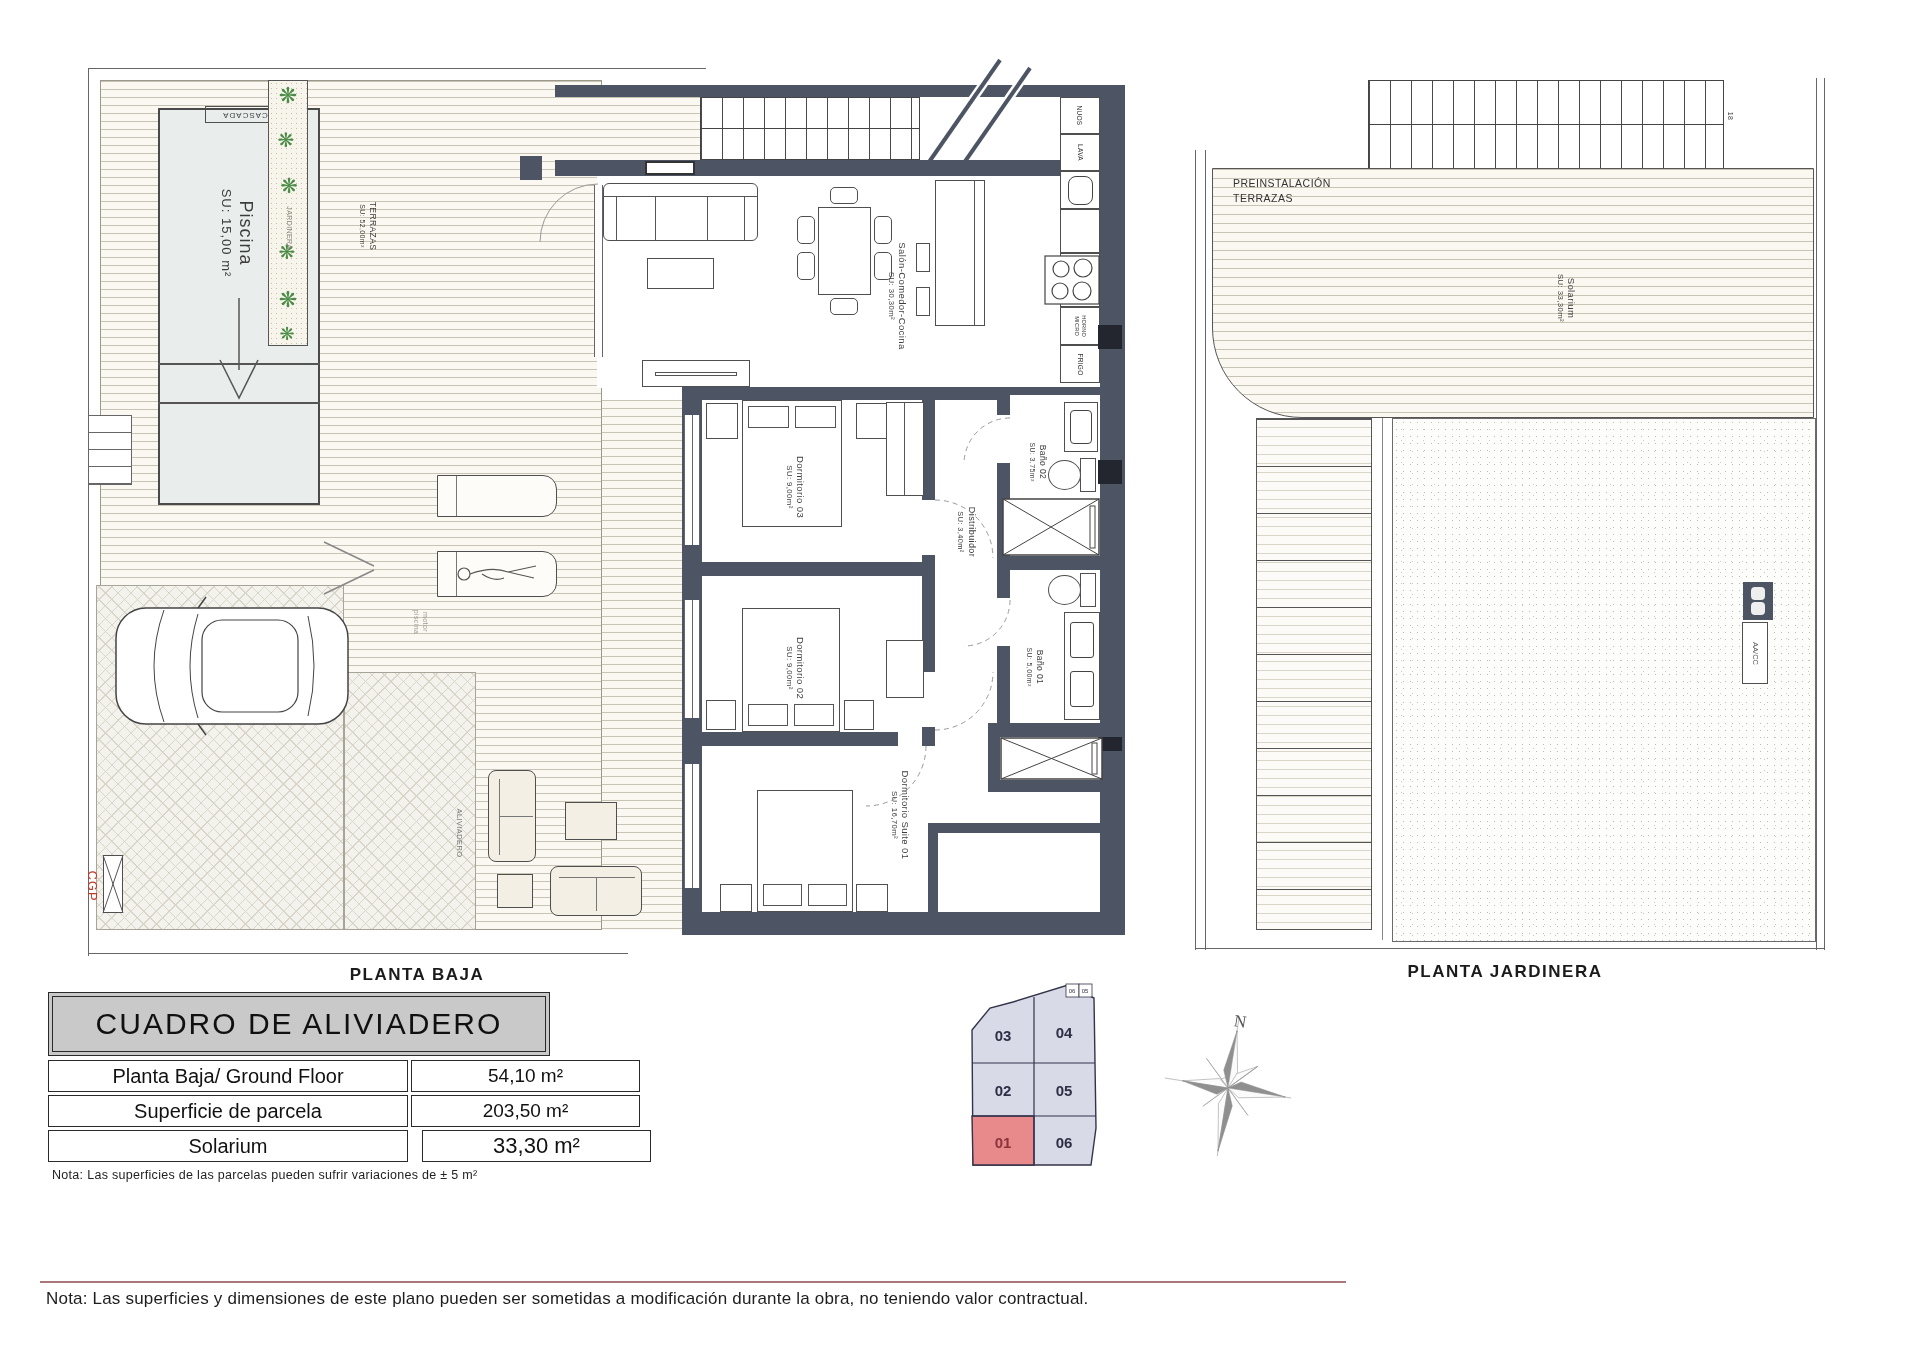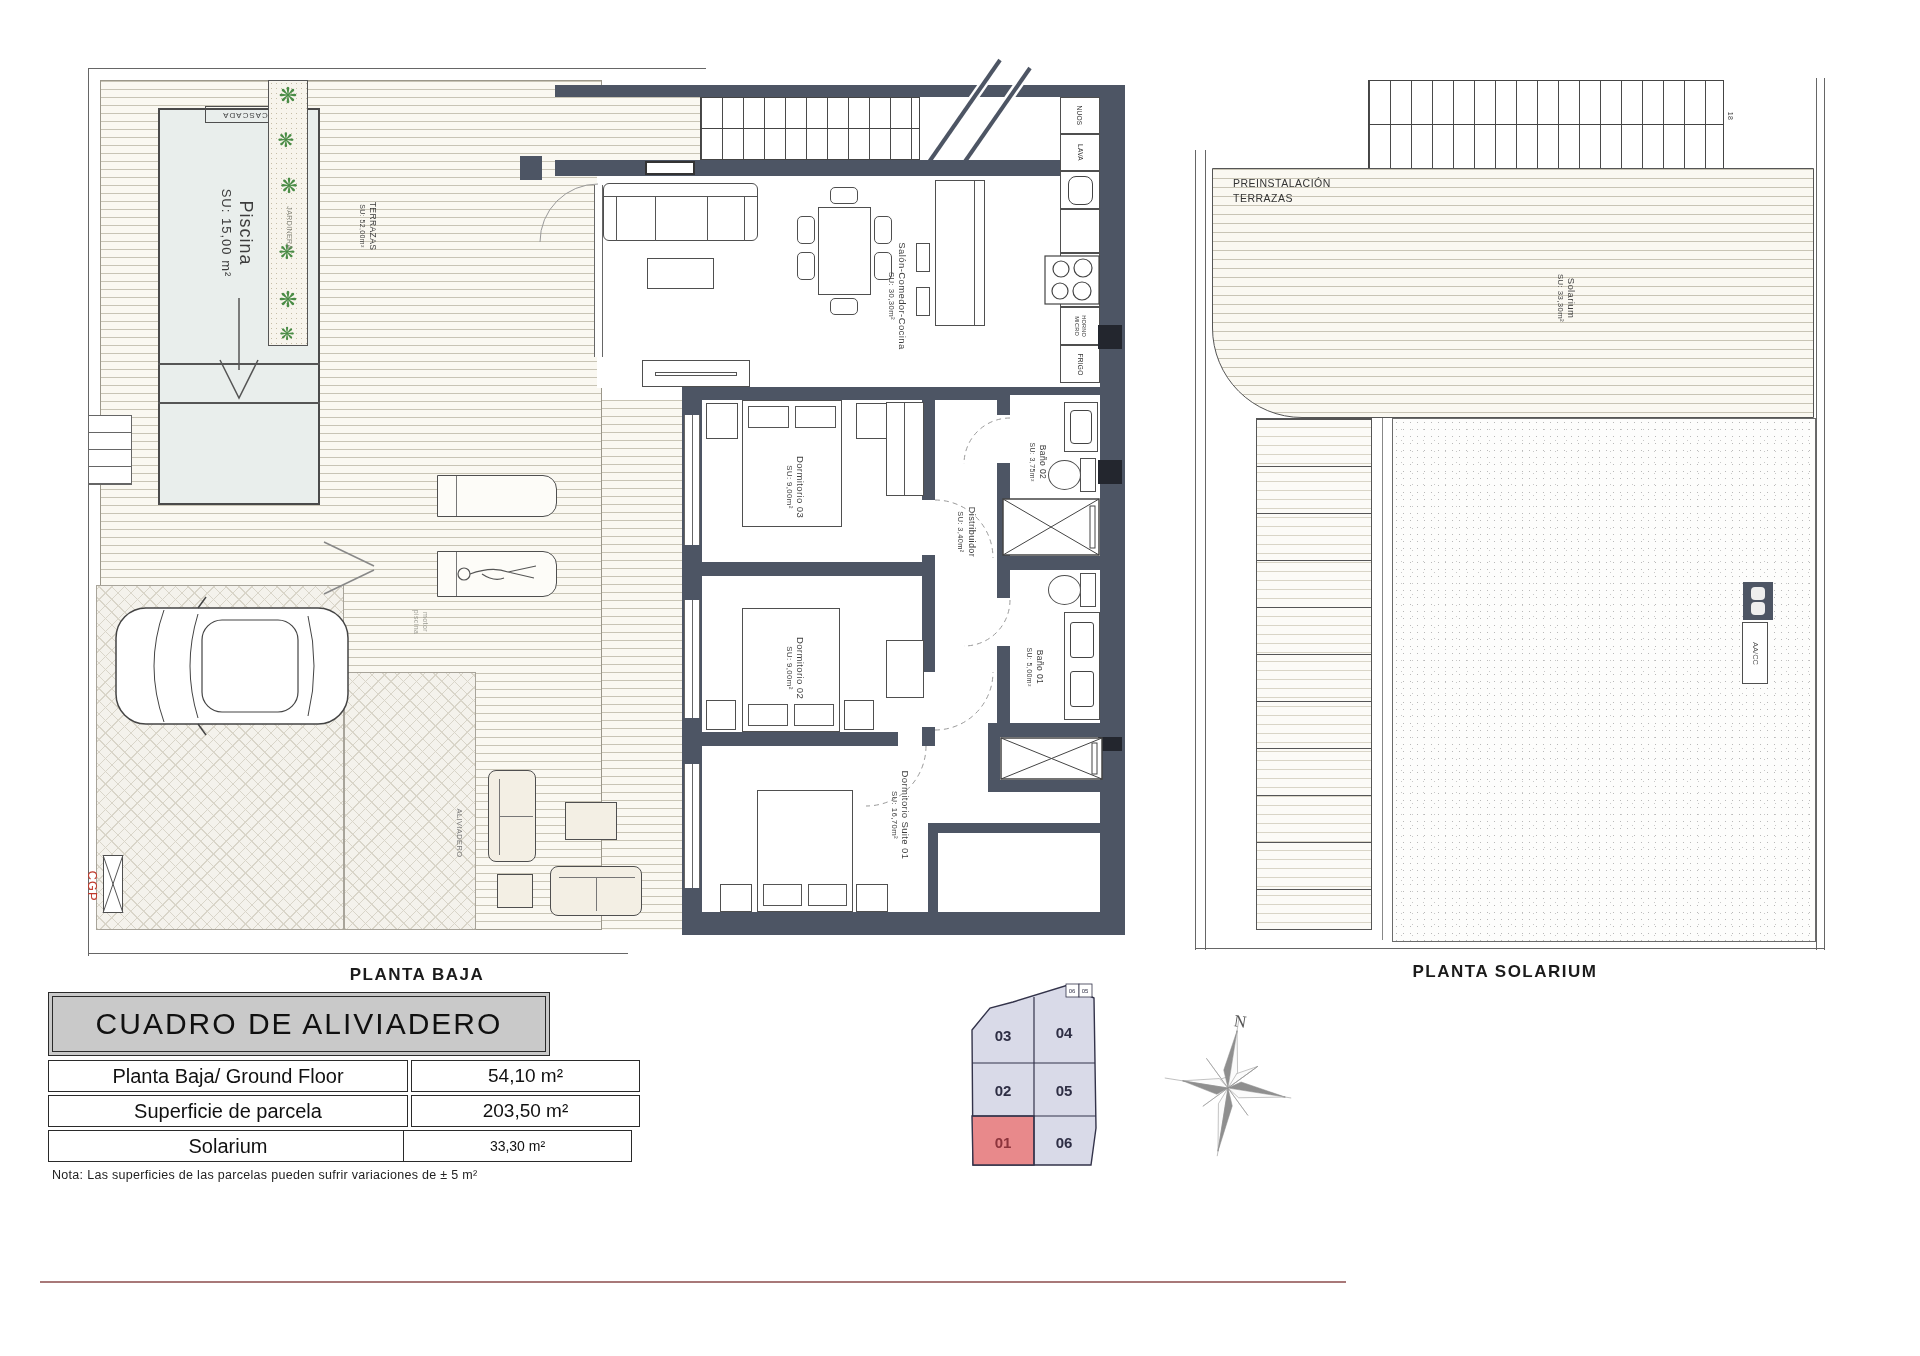--- a/index.html
+++ b/index.html
@@ -346,32 +346,32 @@
     <div class="gravel" style="left:1392px;top:418px;width:424px;height:524px"></div>
 
     <div class="abs" style="left:1743px;top:582px;width:30px;height:38px;background:#4d5564">
       <div style="position:absolute;left:8px;top:5px;width:14px;height:13px;background:#eee;border-radius:4px"></div>
       <div style="position:absolute;left:8px;top:20px;width:14px;height:13px;background:#eee;border-radius:4px"></div>
     </div>
     <div class="b" style="left:1742px;top:622px;width:26px;height:62px;display:flex;align-items:center;justify-content:center">
       <span style="transform:rotate(90deg);font-size:7.5px;color:#555;white-space:nowrap">AA/CC</span>
     </div>
 
-    <div class="plan-title" style="left:1505px;top:972px">PLANTA SOLARIUM</div>
+    <div class="plan-title" style="left:1505px;top:972px">PLANTA JARDINERA</div>
   </div>
 
   <div>
     <div class="abs" style="left:48px;top:992px;width:502px;height:64px;background:#c9c9c9;border:1.5px solid #2a2a2a;outline:1px solid #2a2a2a;outline-offset:-5px;box-sizing:border-box;display:flex;align-items:center;justify-content:center;font-size:30px;letter-spacing:2px;color:#101010">CUADRO DE ALIVIADERO</div>
 
     <div class="tbl-cell" style="left:48px;top:1060px;width:360px;height:32px;font-size:20px">Planta Baja/ Ground Floor</div>
     <div class="tbl-cell" style="left:411px;top:1060px;width:229px;height:32px;font-size:19px">54,10 m²</div>
     <div class="tbl-cell" style="left:48px;top:1095px;width:360px;height:32px;font-size:20px">Superficie de parcela</div>
     <div class="tbl-cell" style="left:411px;top:1095px;width:229px;height:32px;font-size:19px">203,50 m²</div>
     <div class="tbl-cell" style="left:48px;top:1130px;width:360px;height:32px;font-size:20px">Solarium</div>
-    <div class="tbl-cell" style="left:403px;top:1130px;width:229px;height:32px;font-size:14px">33,30 m²</div>
+    <div class="tbl-cell" style="left:422px;top:1130px;width:229px;height:32px;font-size:22px">33,30 m²</div>
 
     <div class="abs" style="left:52px;top:1168px;font-size:12.5px;color:#222;letter-spacing:.3px">Nota: Las superficies de las parcelas pueden sufrir variaciones de ± 5 m²</div>
   </div>
 
   <svg style="left:963px;top:978px" width="150" height="200" viewBox="0 0 150 200">
     <polygon points="9,52 27,30 50,24 105,7 131,20 133,150 128,187 10,187" fill="#d9dae8" stroke="#33334a" stroke-width="1.4"></polygon>
     <polygon points="9,138 71,138 71,187 10,187" fill="#e8898b" stroke="#33334a" stroke-width="1.4"></polygon>
     <line x1="71" y1="19" x2="71" y2="187" stroke="#33334a" stroke-width="1.2"></line>
     <line x1="9" y1="85" x2="132" y2="85" stroke="#33334a" stroke-width="1.2"></line>
     <line x1="9" y1="138" x2="133" y2="138" stroke="#33334a" stroke-width="1.2"></line>
@@ -402,14 +402,15 @@
       <polygon points="66,83 73,100 66,147" fill="#8f8f8f" stroke="#8f8f8f" stroke-width="0.5"></polygon>
       <polygon points="66,83 56,75 20,83" fill="#fbfbfb" stroke="#8f8f8f" stroke-width="0.5"></polygon>
       <polygon points="66,83 56,91 20,83" fill="#8f8f8f" stroke="#8f8f8f" stroke-width="0.5"></polygon>
       <polygon points="66,83 78,75 124,83" fill="#8f8f8f" stroke="#8f8f8f" stroke-width="0.5"></polygon>
       <polygon points="66,83 78,91 124,83" fill="#fbfbfb" stroke="#8f8f8f" stroke-width="0.5"></polygon>
     </g>
   </svg>
   <div class="hlabel" style="left:1240px;top:1022px;font-family:'Liberation Serif',serif;font-size:17px;color:#555;transform:translate(-50%,-50%) rotate(9deg)">N</div>
 
   <div class="abs" style="left:40px;top:1281px;width:1306px;height:2px;background:#a87878"></div>
+  <div class="abs" style="left:46px;top:1289px;font-size:17px;color:#1d1d1d;letter-spacing:.2px">Nota: Las superficies y dimensiones de este plano pueden ser sometidas a modificación durante la obra, no teniendo valor contractual.</div>
 
 </div>
 
 </body></html>

